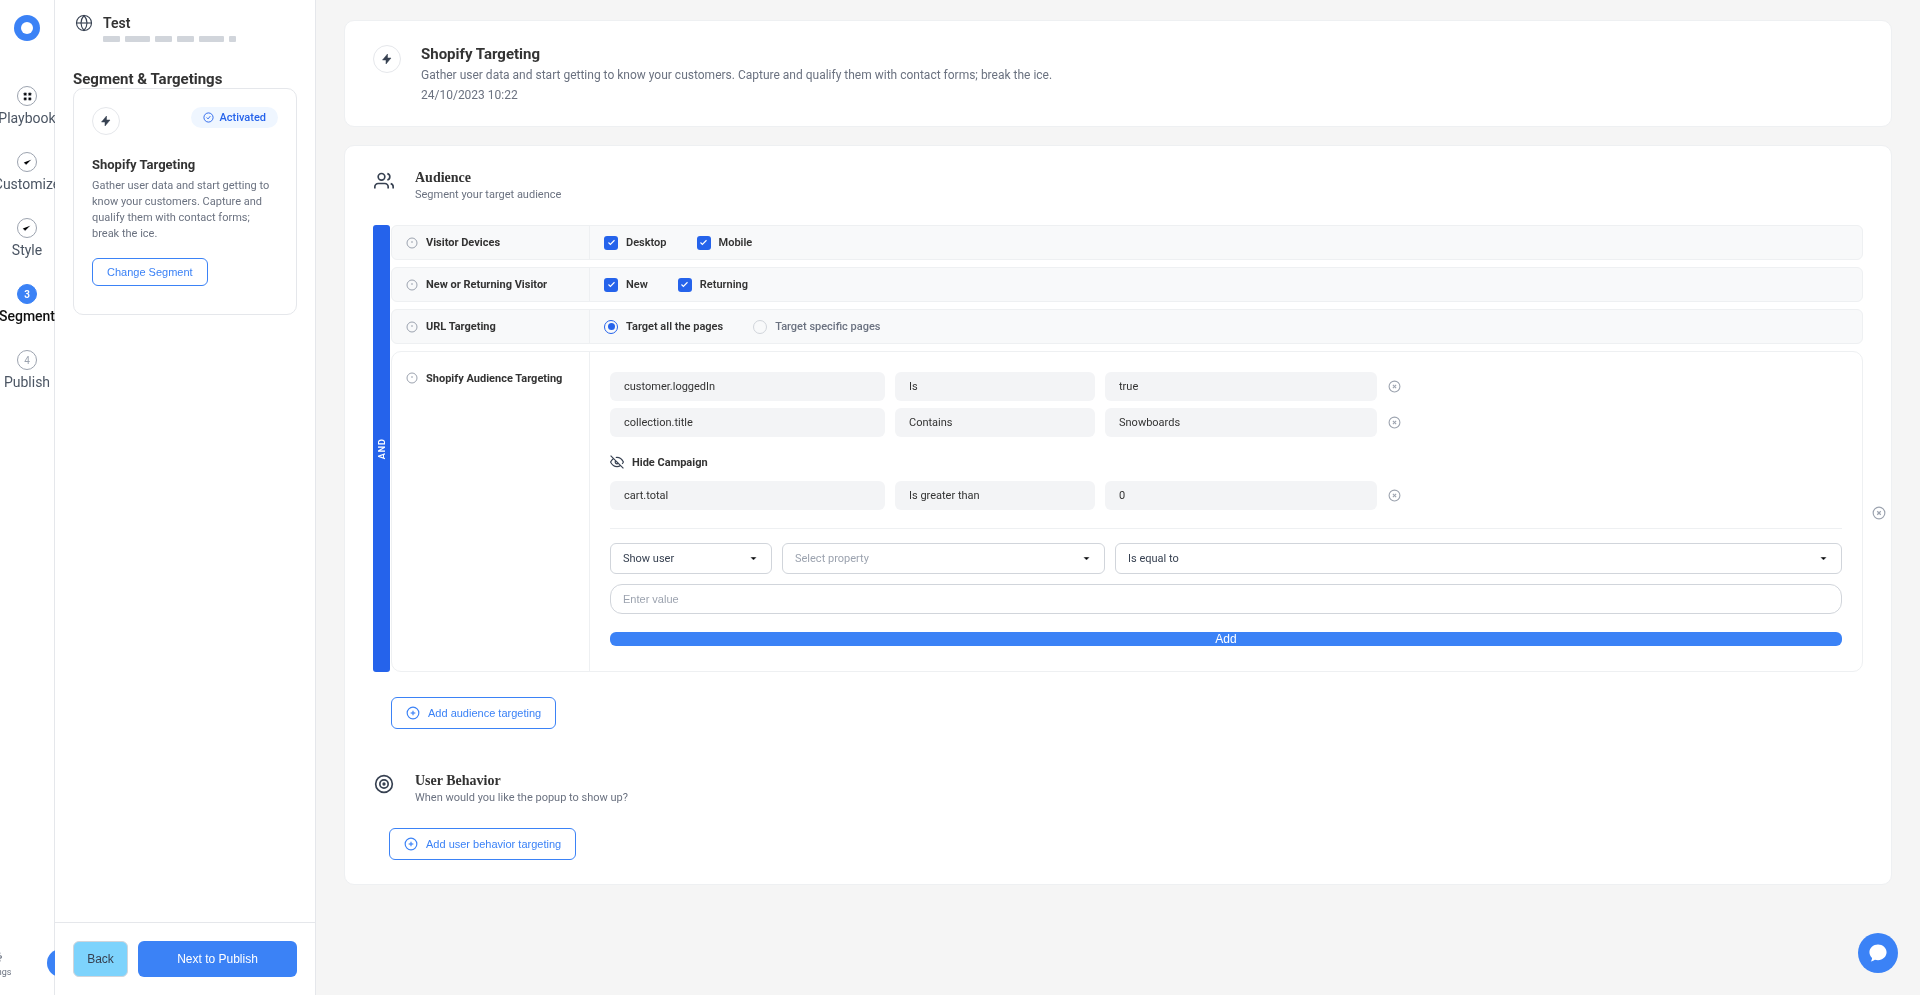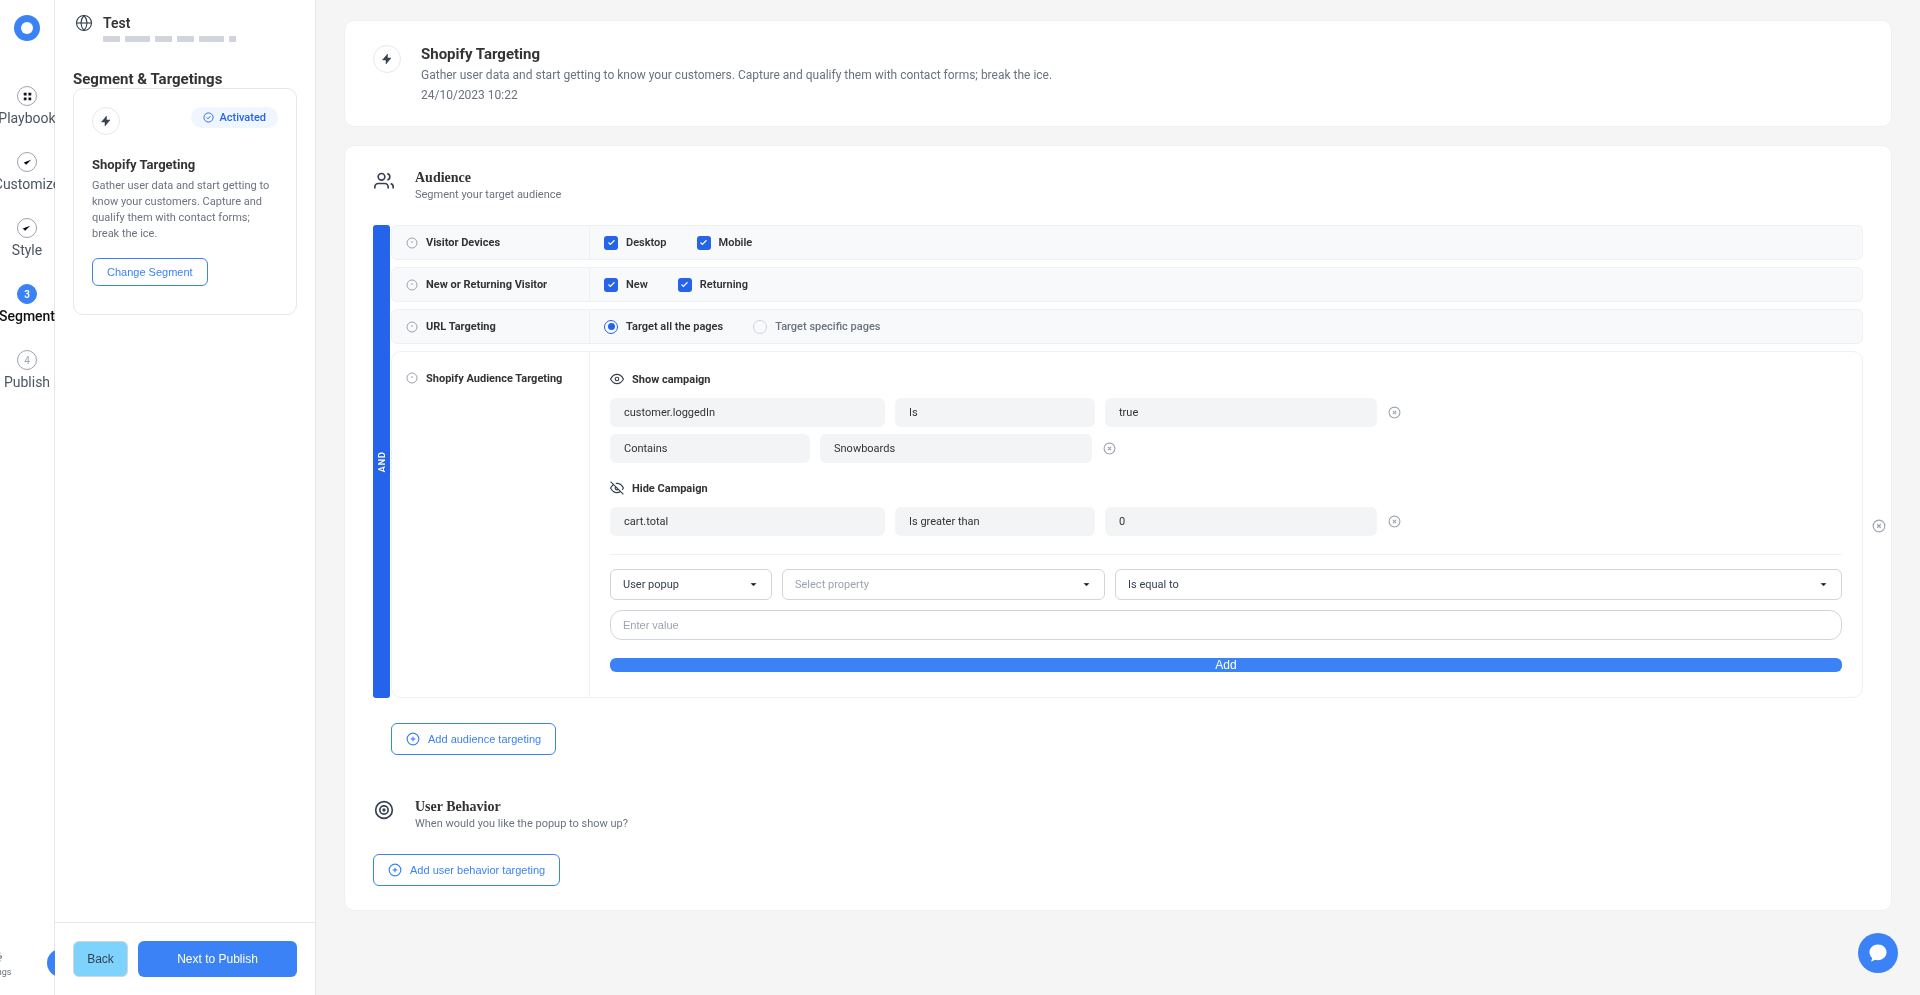--- a/index.html
+++ b/index.html
@@ -344,40 +344,34 @@
         <div class="rule-row shopify">
           <div class="shopify-label">
               <svg viewBox="0 0 24 24" stroke-width="2" style="width:12px;height:12px;stroke:#9ca3af;fill:none;">
                 <circle cx="12" cy="12" r="10"></circle>
                 <line x1="12" y1="8" x2="12" y2="12"></line>
                 <line x1="12" y1="16" x2="12.01" y2="16"></line>
               </svg>
               <span>Shopify Audience Targeting</span>
             </div>
           <div class="shopify-body">
-            <div class="sh-group-label">
-                <svg viewBox="0 0 24 24" stroke-width="2">
-                  <path d="M1 12s4-8 11-8 11 8 11 8-4 8-11 8-11-8-11-8z"></path>
-                  <circle cx="12" cy="12" r="3"></circle>
-                </svg>
-                <span>Show campaign</span>
-              </div>
             <div class="cond-row">
               <div class="cond-pill c1">customer.loggedIn</div>
               <div class="cond-pill c2">Is</div>
               <div class="cond-pill c3">true</div>
               <div class="cond-del">
                   <svg viewBox="0 0 24 24" stroke-width="2">
                     <circle cx="12" cy="12" r="10"></circle>
                     <line x1="15" y1="9" x2="9" y2="15"></line>
                     <line x1="9" y1="9" x2="15" y2="15"></line>
                   </svg>
                 </div>
             </div>
             <div class="cond-row">
+              <div class="cond-pill c1">collection.title</div>
               <div class="cond-pill c2">Contains</div>
               <div class="cond-pill c3">Snowboards</div>
               <div class="cond-del">
                   <svg viewBox="0 0 24 24" stroke-width="2">
                     <circle cx="12" cy="12" r="10"></circle>
                     <line x1="15" y1="9" x2="9" y2="15"></line>
                     <line x1="9" y1="9" x2="15" y2="15"></line>
                   </svg>
                 </div>
             </div>
@@ -398,21 +392,21 @@
                     <circle cx="12" cy="12" r="10"></circle>
                     <line x1="15" y1="9" x2="9" y2="15"></line>
                     <line x1="9" y1="9" x2="15" y2="15"></line>
                   </svg>
                 </div>
             </div>
 
             <div class="sh-divider"></div>
             <div class="sh-builder">
               <div class="sh-select s1">
-                  <span>User popup</span>
+                  <span>Show user</span>
                   <svg viewBox="0 0 24 24">
                     <polyline points="6 9 12 15 18 9"></polyline>
                   </svg>
                 </div>
               <div class="sh-select s2 placeholder">
                   <span>Select property</span>
                   <svg viewBox="0 0 24 24">
                     <polyline points="6 9 12 15 18 9"></polyline>
                   </svg>
                 </div>
@@ -449,21 +443,21 @@
               <circle cx="12" cy="12" r="10"></circle>
               <circle cx="12" cy="12" r="5"></circle>
               <circle cx="12" cy="12" r="1"></circle>
             </svg>
           </div>
         <div>
           <div class="sh-title">User Behavior</div>
           <div class="sh-desc">When would you like the popup to show up?</div>
         </div>
       </div>
-      <button class="add-targeting" style="margin-left:0;">
+      <button class="add-targeting" style="margin-left:16px;">
         <svg viewBox="0 0 24 24" stroke-width="2">
             <circle cx="12" cy="12" r="10"></circle>
             <line x1="12" y1="8" x2="12" y2="16"></line>
             <line x1="8" y1="12" x2="16" y2="12"></line>
           </svg>
         <span>Add user behavior targeting</span>
       </button>
     </div>
   </div>
 </div>

